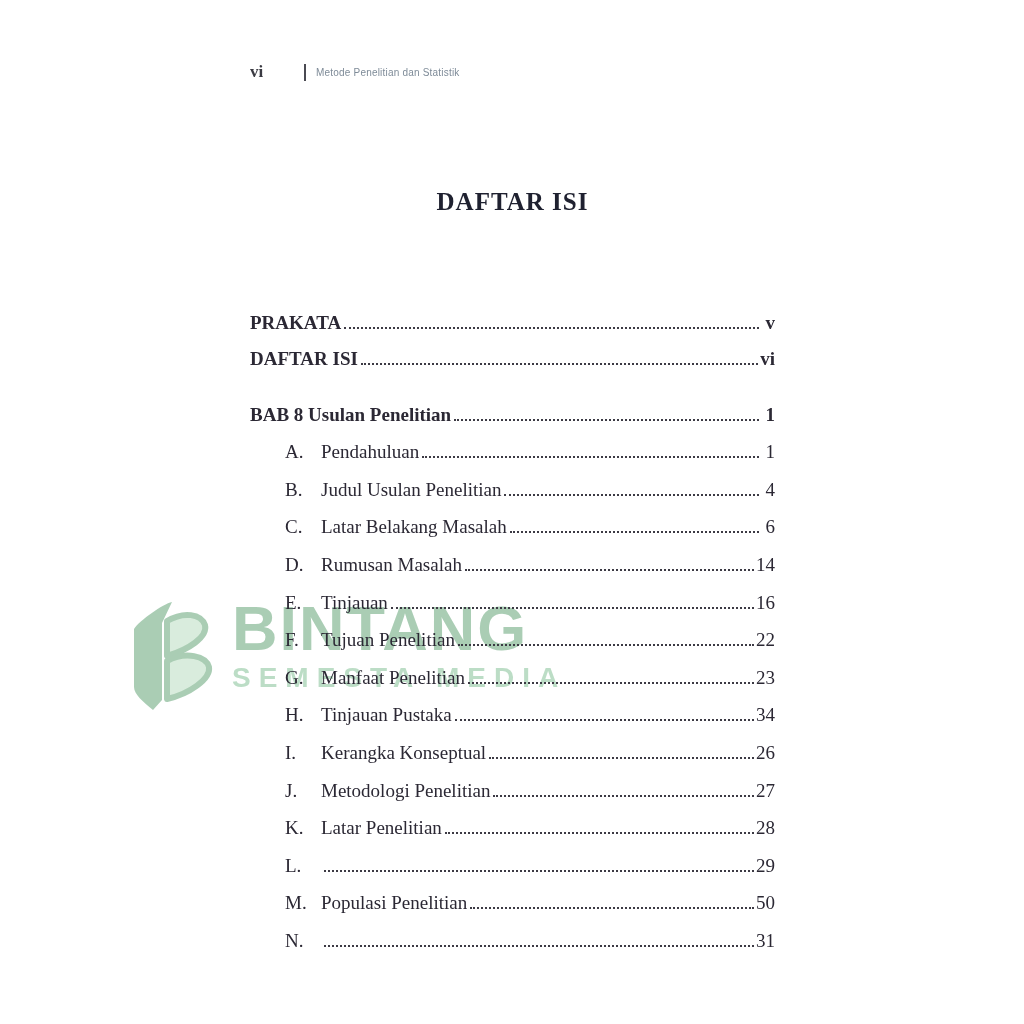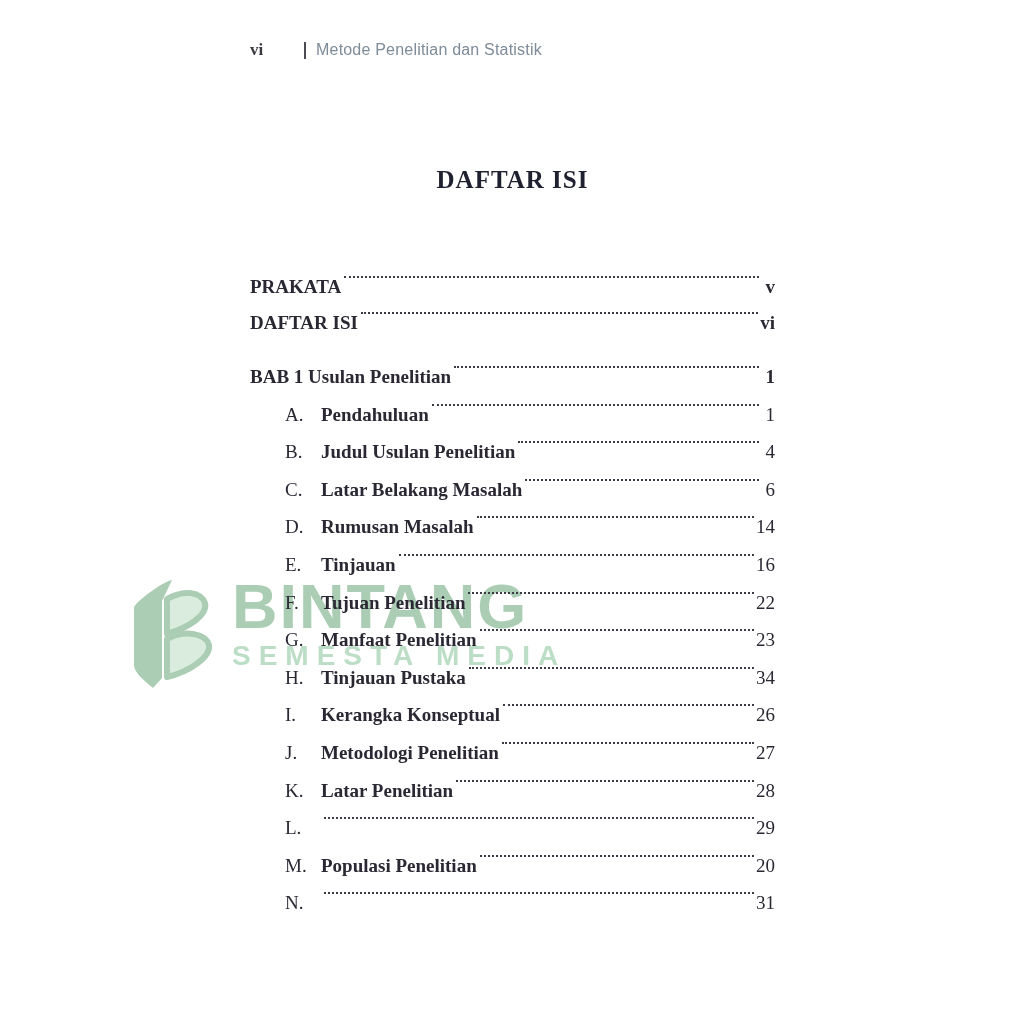--- a/index.html
+++ b/index.html
@@ -3,39 +3,40 @@
 <meta charset="utf-8">
 <style>
   html,body{margin:0;padding:0;}
   .canvas{
     position:relative;
     width:1024px;height:958px;
     background:#ffffff;
     overflow:hidden;
     font-family:"Liberation Serif", serif;
     color:#2b2834;
+    margin-top:22px;
   }
 
   
   .header{
     position:absolute; top:40px; left:250px;
     display:flex; align-items:center;
     z-index:3;
   }
   .header .folio{
     font-weight:bold; font-size:17px; color:#3a3a42;
     width:54px;
   }
   .header .bar{
     width:2px; height:17px; background:#4a4a52;
     margin-right:10px;
   }
   .header .booktitle{
     font-family:"Liberation Sans", sans-serif;
-    font-size:16px; color:#7e8b98;
+    font-size:10px; color:#7e8b98;
     letter-spacing:.2px;
   }
 
   
   .page-title{
     position:absolute; top:166px; left:250px; width:525px;
     margin:0; text-align:center;
     font-size:25px; font-weight:bold; letter-spacing:1px;
     color:#1f2130; z-index:3;
   }
@@ -54,26 +55,26 @@
   .wm-line2{
     font-size:28px; font-weight:bold; letter-spacing:8px;
     color:#b9dcc3; margin-top:6px;
   }
 
   
   .toc{
     position:absolute; top:276px; left:250px; width:525px;
     z-index:2; font-size:19px;
   }
-  .row{ display:flex; align-items:flex-start; height:37.6px; }
+  .row{ display:flex; align-items:flex-end; height:37.6px; }
   .row.front{ height:36px; }
   .spacer{ height:18px; }
   .row.bold .label, .row.bold .pg{ font-weight:bold; }
   .row .letter{ width:36px; margin-left:35px; flex:0 0 auto; }
-  .row .label{ white-space:nowrap; flex:0 0 auto;font-weight:bold; }
+  .row .label{ white-space:nowrap; flex:0 0 auto; }
   .row .dots{
     flex:1 1 auto;
     border-bottom:2.4px dotted #3c3a44;
     margin:0 2px 5px 3px;
   }
   .row .pg{ flex:0 0 auto; text-align:right; min-width:14px; }
 </style>
 </head>
 <body>
 
@@ -107,21 +108,21 @@
         <span class="dots"></span>
         <span class="pg">v</span>
       </div>
       <div class="row front bold">
         <span class="label">DAFTAR ISI</span>
         <span class="dots"></span>
         <span class="pg">vi</span>
       </div>
       <div class="spacer"></div>
       <div class="row chapter bold">
-        <span class="label">BAB 1 Usulan Penelitian</span>
+        <span class="label">BAB 8 Usulan Penelitian</span>
         <span class="dots"></span>
         <span class="pg">1</span>
       </div>
       <div class="row sec">
         <span class="letter">A.</span>
         <span class="label">Pendahuluan</span>
         <span class="dots"></span>
         <span class="pg">1</span>
       </div>
       <div class="row sec">
@@ -186,21 +187,21 @@
       </div>
       <div class="row sec">
         <span class="letter">L.</span>
         <span class="dots"></span>
         <span class="pg">29</span>
       </div>
       <div class="row sec">
         <span class="letter">M.</span>
         <span class="label">Populasi Penelitian</span>
         <span class="dots"></span>
-        <span class="pg">20</span>
+        <span class="pg">50</span>
       </div>
       <div class="row sec">
         <span class="letter">N.</span>
         <span class="dots"></span>
         <span class="pg">31</span>
       </div>
     </div>
 
 </div>
 

